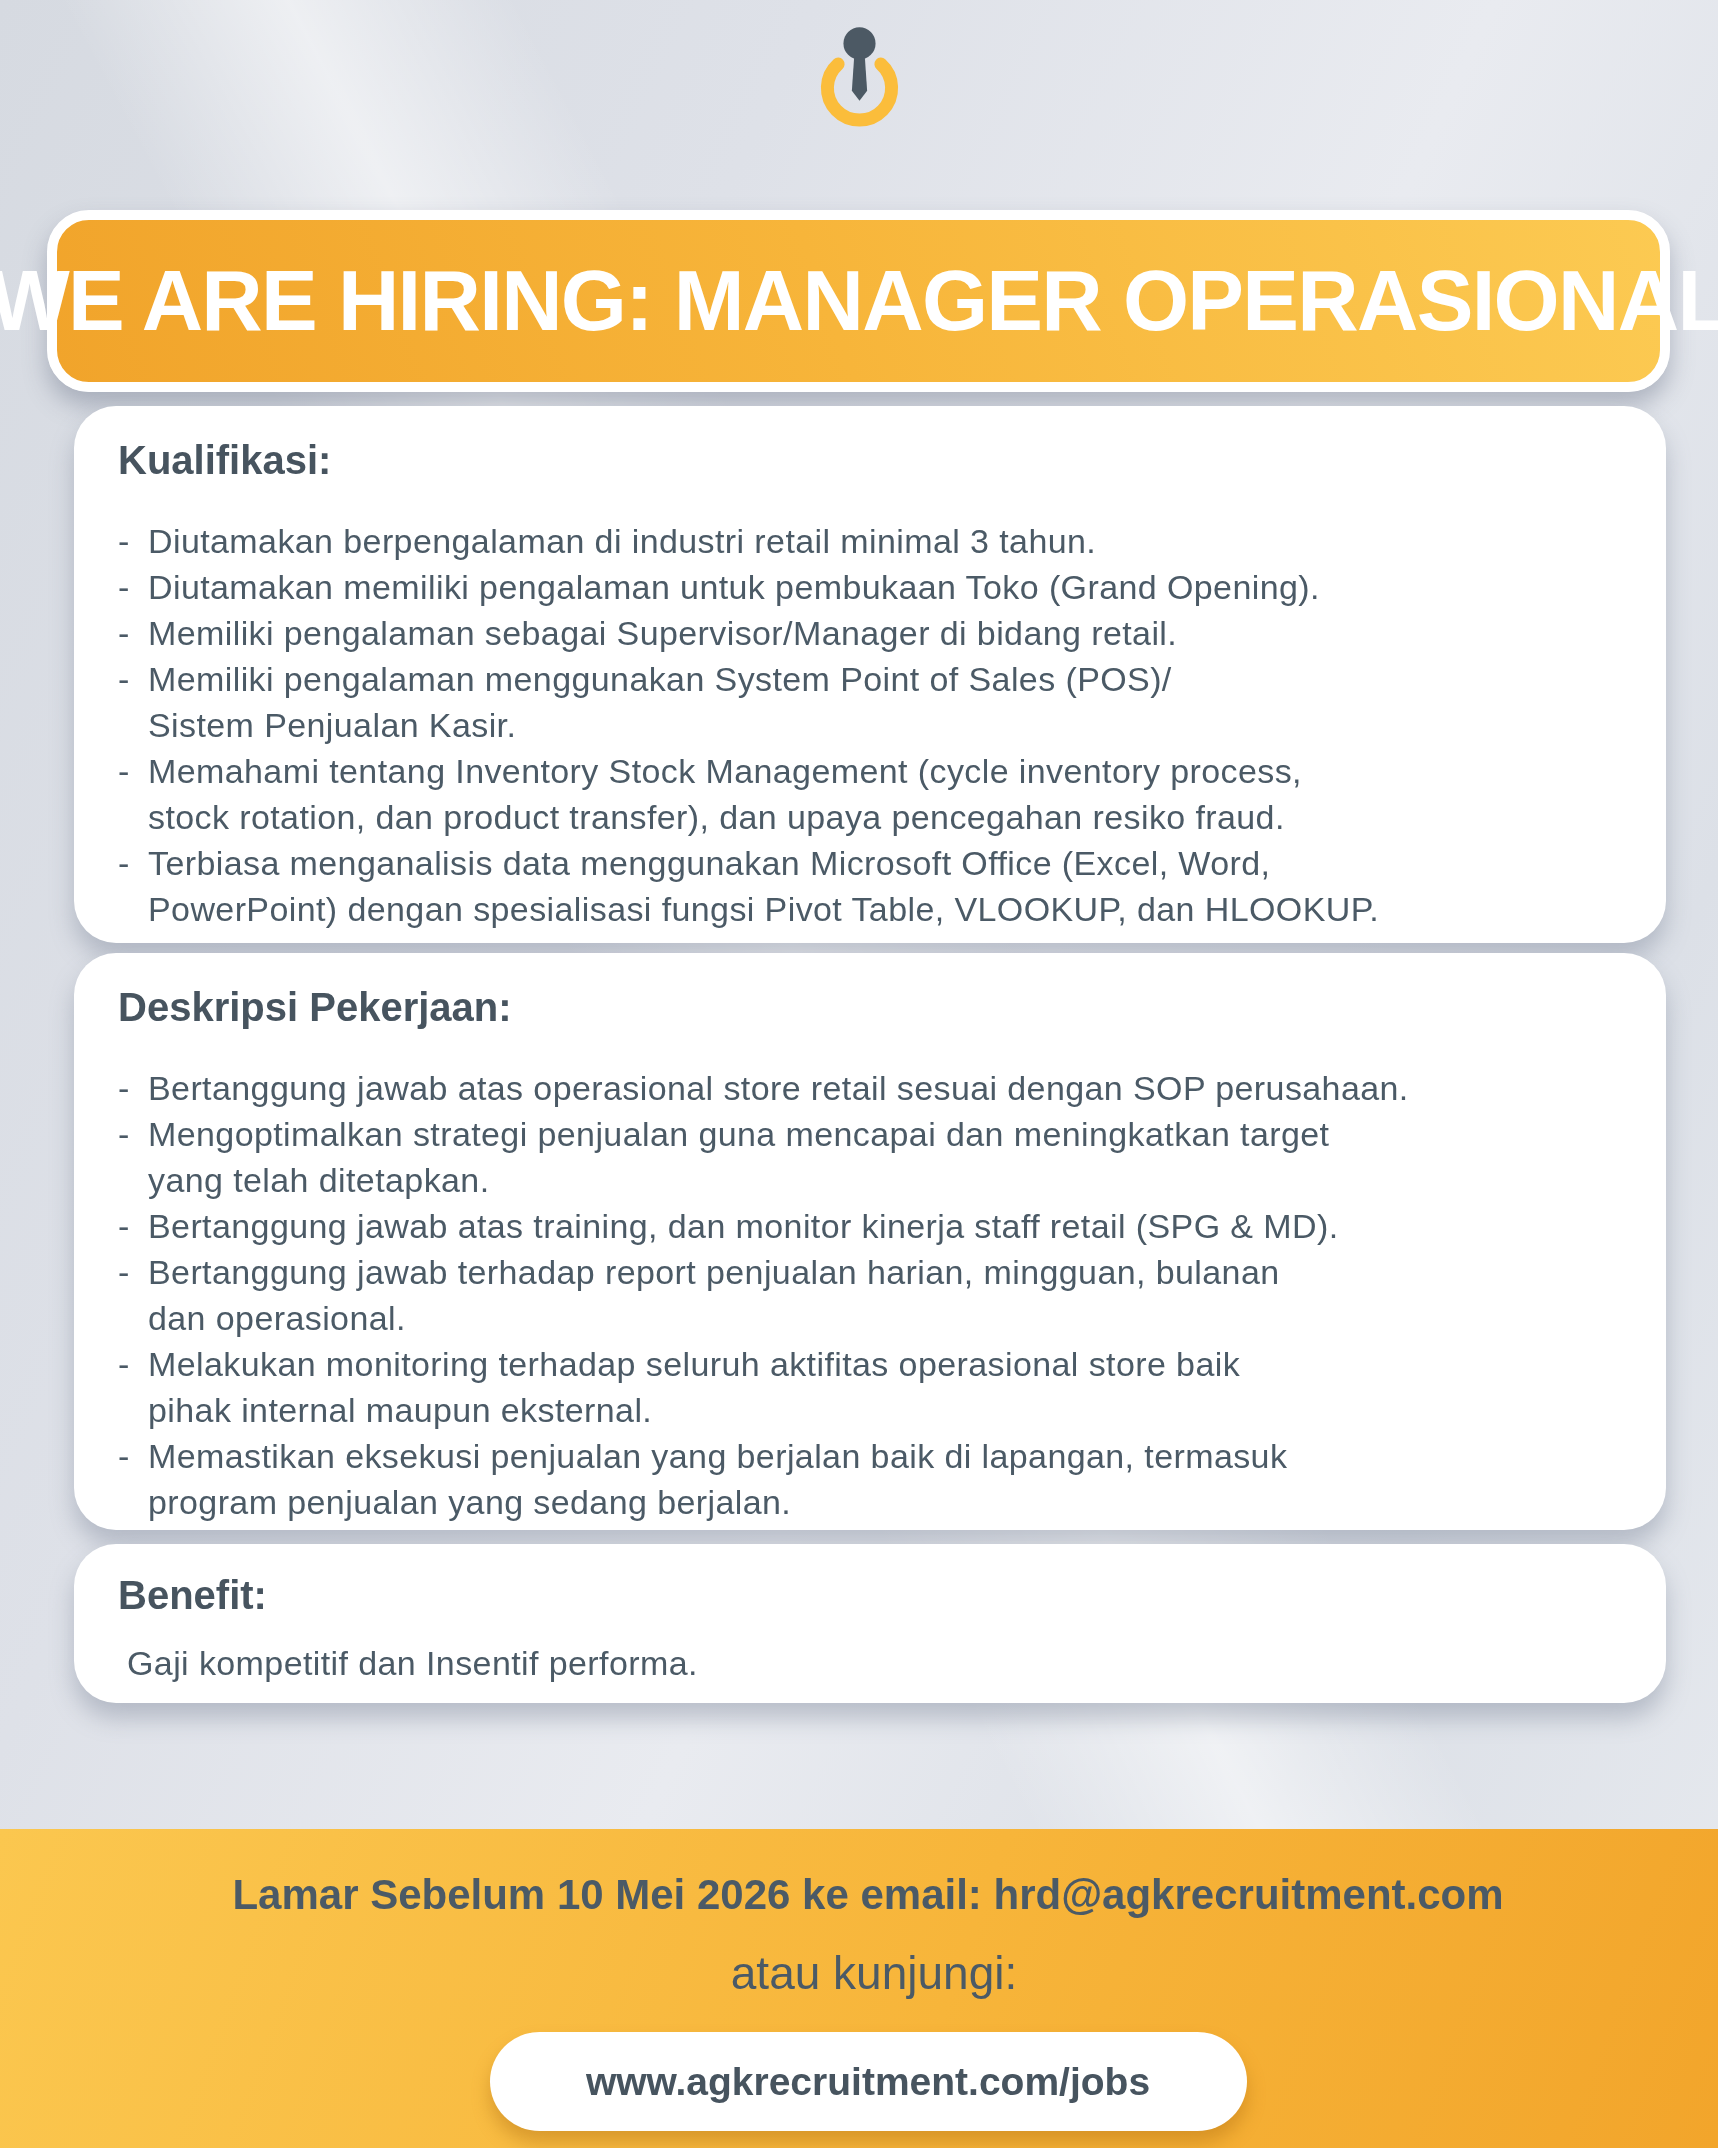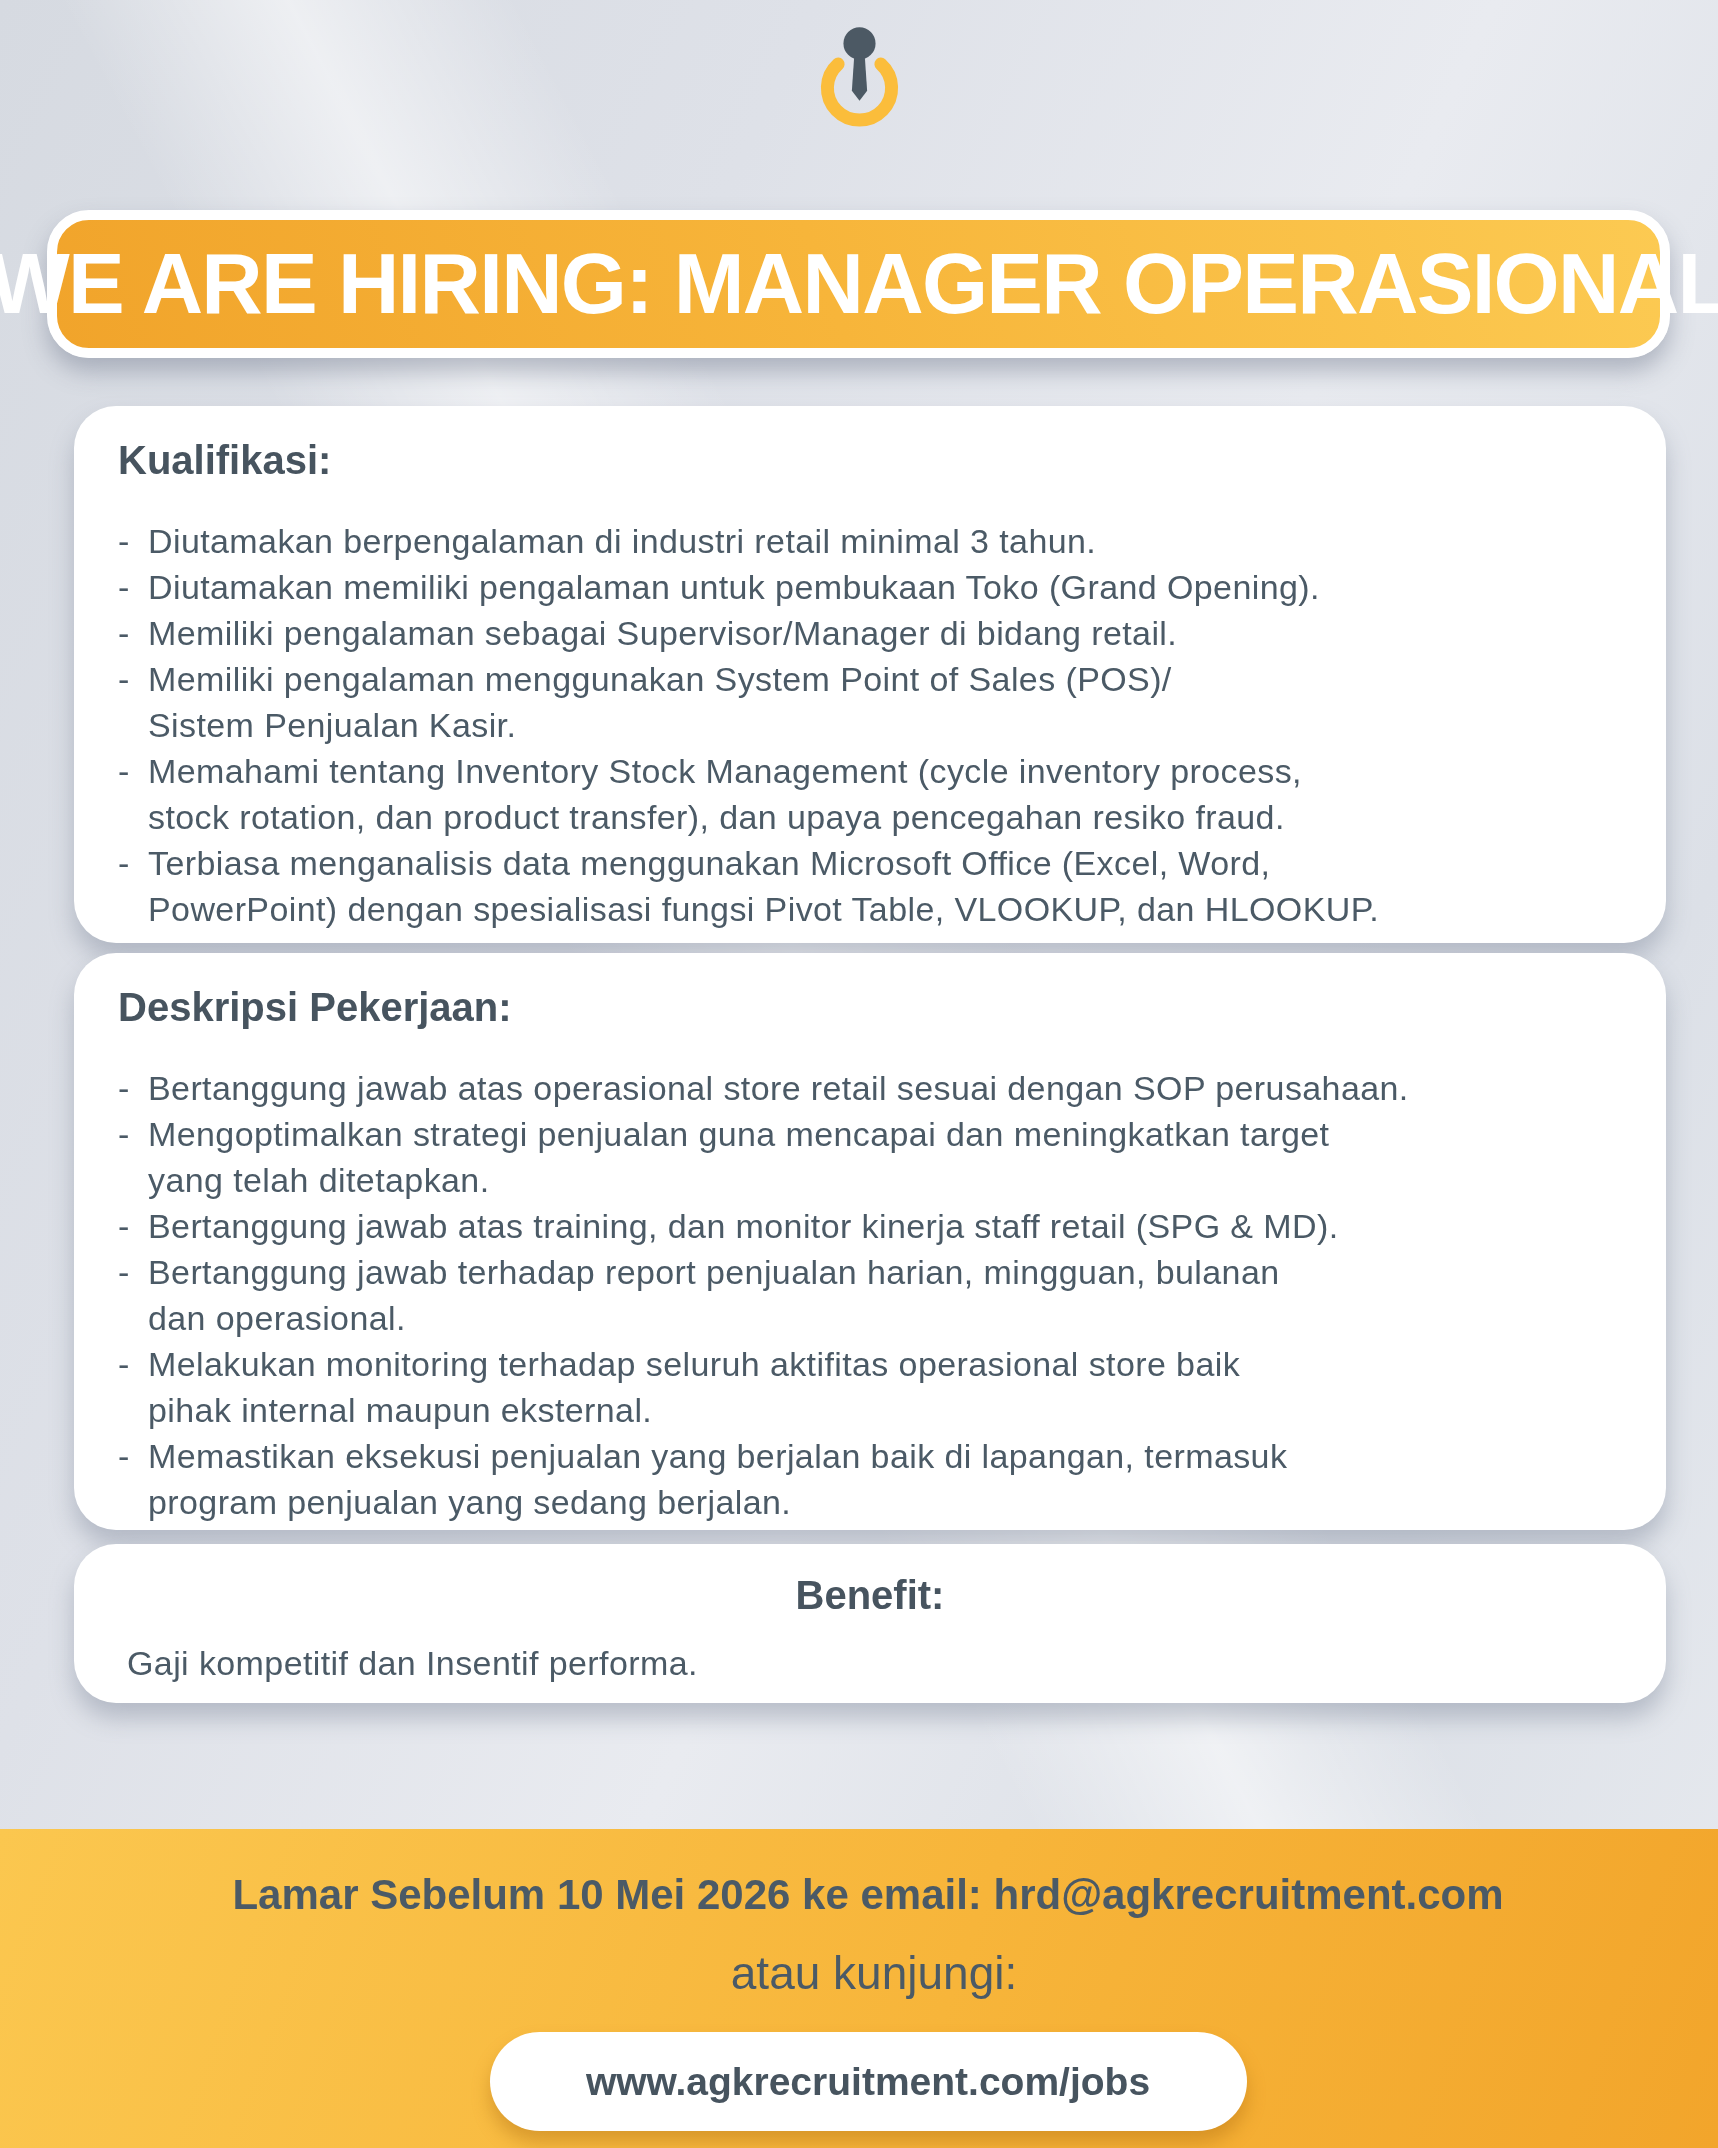--- a/index.html
+++ b/index.html
@@ -16,21 +16,21 @@
   .logo-row{
     position:absolute;top:22px;left:0;right:0;
     display:flex;align-items:center;justify-content:center;gap:13.4px;
   }
   .logo-icon{width:99px;height:107px;flex:none;}
   .logo-text{
     font-size:64px;font-weight:bold;color:#47545F;letter-spacing:-0.8px;
   }
   
   .banner{
-    position:absolute;left:47px;right:48px;top:210px;height:148px;
+    position:absolute;left:47px;right:48px;top:210px;height:182px;
     box-sizing:border-box;
     background:linear-gradient(70deg,#F1A42B 0%,#F7B53A 48%,#FCCA52 100%);
     border:10px solid #FFFFFF;border-radius:42px;
     display:flex;align-items:center;justify-content:center;
     box-shadow:0 13.4px 23.5px rgba(110,120,140,.45);
   }
   .banner-title{
     margin:0;color:#FFFFFF;font-size:85px;font-weight:bold;
     letter-spacing:-1.7px;white-space:nowrap;
   }
@@ -40,21 +40,21 @@
     background:#FFFFFF;border-radius:42px;
     box-shadow:0 15px 23.5px rgba(115,125,145,.40);
     padding:32px 44px 0 44px;
   }
   .card-kualifikasi{top:406px;height:537px;}
   .card-deskripsi{top:953px;height:577px;}
   .card-benefit{top:1544px;height:159px;padding-top:28.5px;}
   .card-title{
     margin:0 0 35px 0;font-size:40px;font-weight:bold;color:#47545F;
   }
-  .card-benefit .card-title{margin-bottom:22px;text-align:center;}
+  .card-benefit .card-title{margin-bottom:22px;}
   .item{
     display:flex;align-items:flex-start;
     font-size:34px;line-height:46px;color:#4B5A66;letter-spacing:0.4px;
   }
   .item-dash{width:30px;flex:none;}
   .item-text{white-space:pre-line;}
   .benefit-text{
     margin:9px;font-size:34px;line-height:46px;color:#4B5A66;letter-spacing:0.4px;
   }
   

